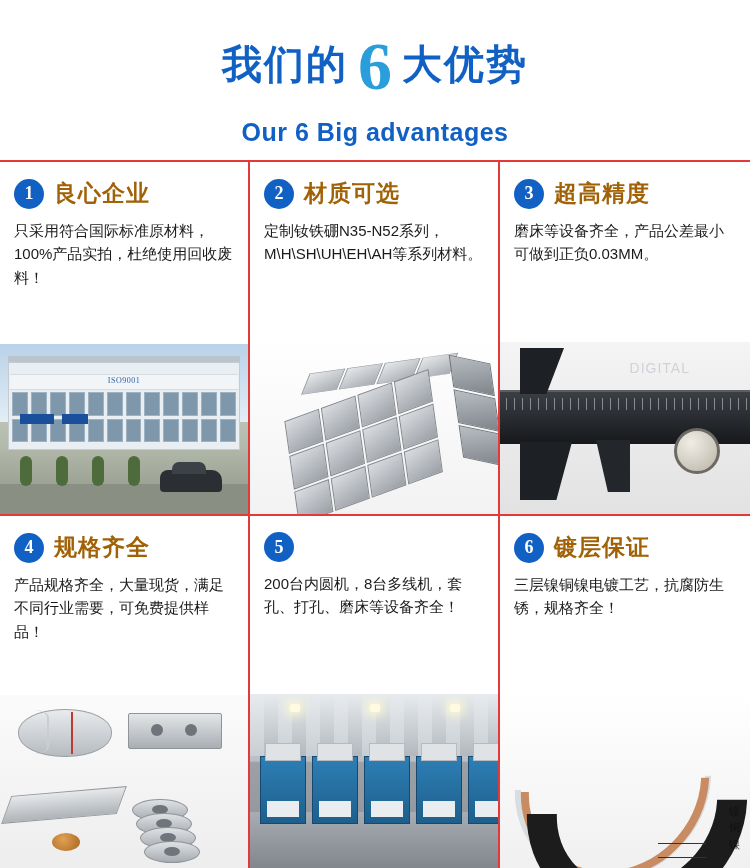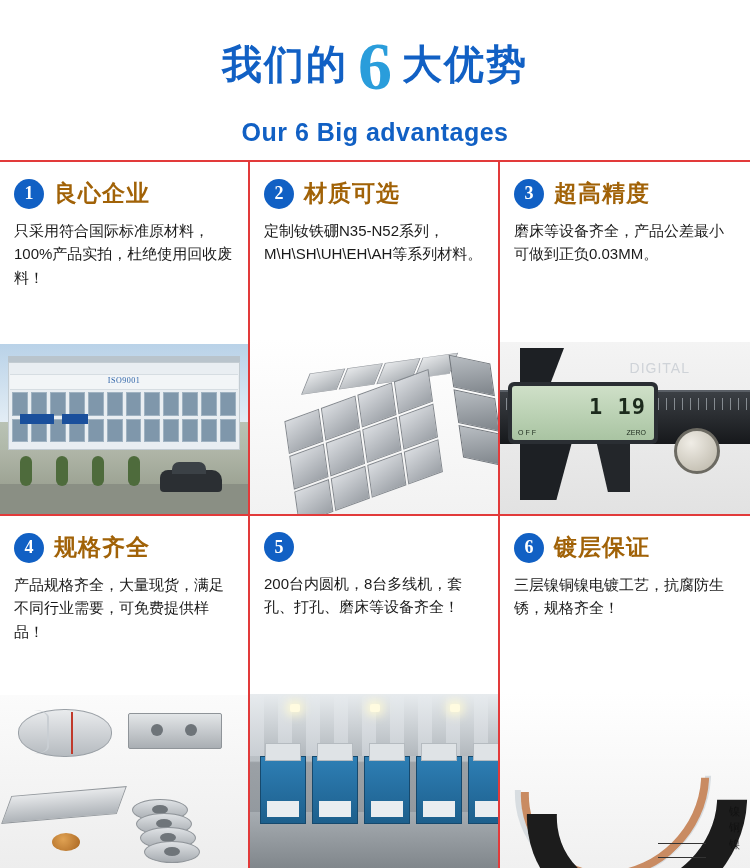--- a/index.html
+++ b/index.html
@@ -307,27 +307,20 @@
       <div class="cell-desc">磨床等设备齐全，产品公差最小可做到正负0.03MM。</div>
       <div class="cell-img">
         <div class="ph-caliper">
           <div class="cal-body">
             <div class="cal-scale"></div>
           </div>
           <div class="cal-jaw-top"></div>
           <div class="cal-jaw-bot"></div>
           <div class="cal-jaw-r"></div>
           <div class="cal-brand">DIGITAL</div>
-          <div class="cal-screen">
-            <div class="cal-lcd">
-              <div class="cal-read">1 19</div>
-              <div class="cal-btn">OFF</div>
-              <div class="cal-btn2">ZERO</div>
-            </div>
-          </div>
           <div class="cal-knob"></div>
         </div>
       </div>
     </div>
 
     <div class="cell col1 row2">
       <div class="cell-head">
         <div class="badge">4</div>
         <div class="cell-title">规格齐全</div>
       </div>

